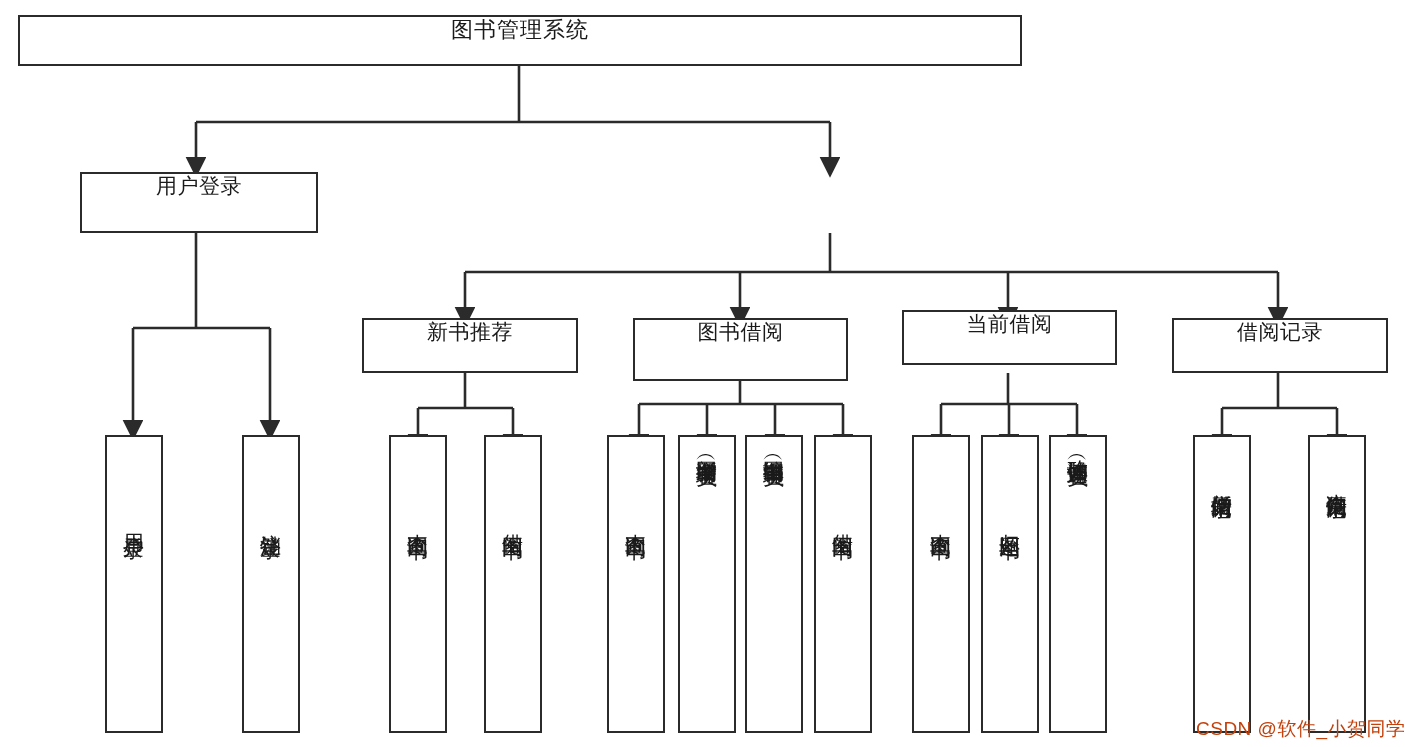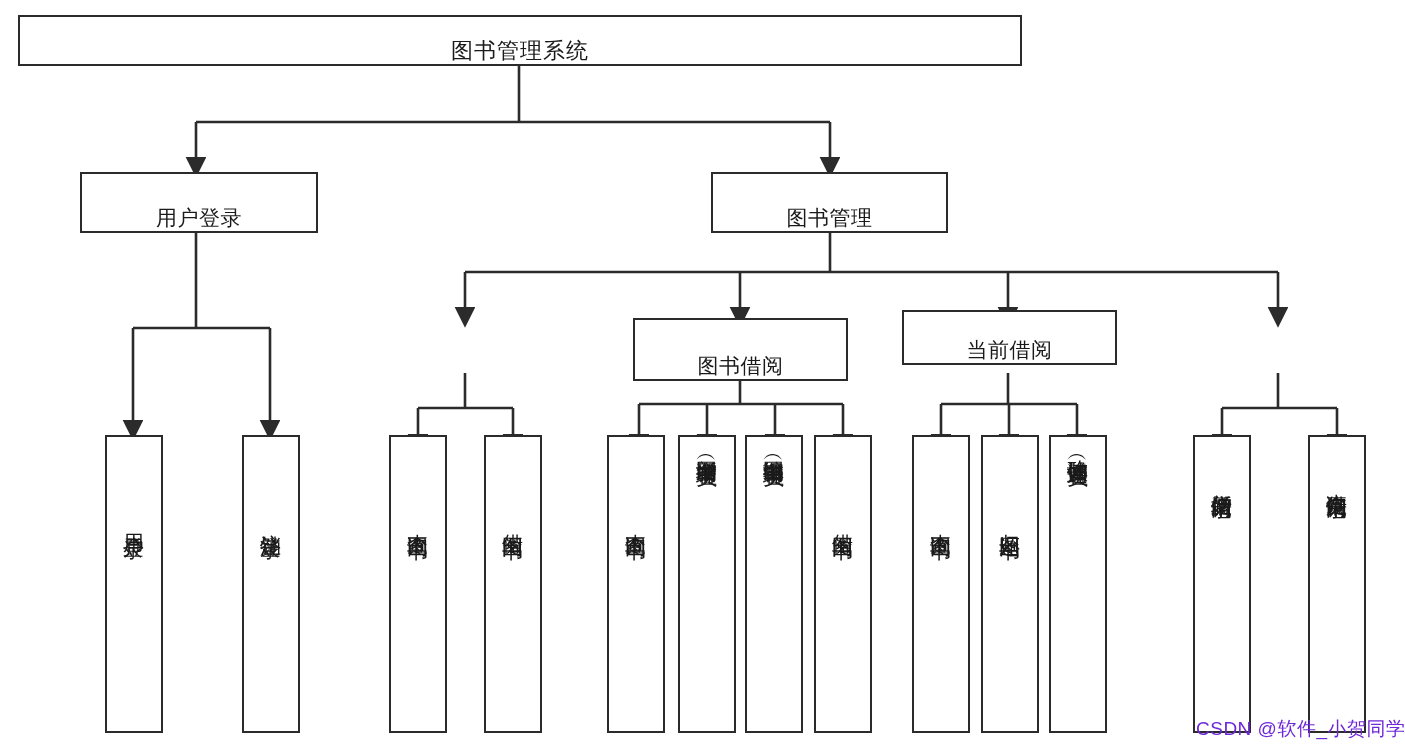--- a/index.html
+++ b/index.html
@@ -25,21 +25,21 @@
     width: 1405px;
     height: 747px;
     pointer-events: none;
   }
   .node {
     position: absolute;
     box-sizing: border-box;
     background: #ffffff;
     border: 2px solid #2b2b2b;
     display: flex;
-    align-items: flex-end;
+    align-items: flex-start;
     justify-content: center;
     color: #1a1a1a;
     z-index: 3;
   }
   .node-label {
     display: block;
     text-align: center;
     line-height: 1.18;
     white-space: pre-line;
   }
@@ -69,21 +69,21 @@
   .node.v.tall .node-label {
     letter-spacing: 1px;
   }
   .node.v.start {
     align-items: flex-start;
     padding-top: 6px;
   }
   .watermark {
     position: absolute;
     font-size: 19px;
-    color: #6d28d9;
+    color: #c2410c;
     z-index: 5;
     white-space: nowrap;
     letter-spacing: 0.5px;
   }
 </style>
 </head>
 <body>
 
 <div id="diagram-root">
 
@@ -138,33 +138,36 @@
   </svg>
 
   <div class="node h root" style="left:18px; top:15px; width:1004px; height:51px;">
     <span class="node-label">图书管理系统</span>
   </div>
 
   <div class="node h" style="left:80px; top:172px; width:238px; height:61px;">
     <span class="node-label">用户登录</span>
   </div>
 
-  <div class="node h" style="left:711px; top:172px; width:237px; height:61px;">
-    <span class="node-label">图书管理</span>
-  </div>
-
+
+  <div class="node h" style="left:362px; top:318px; width:216px; height:55px;">
+    <span class="node-label">新书推荐</span>
+  </div>
 
   <div class="node h" style="left:633px; top:318px; width:215px; height:63px;">
     <span class="node-label">图书借阅</span>
   </div>
 
   <div class="node h" style="left:902px; top:310px; width:215px; height:55px;">
     <span class="node-label">当前借阅</span>
   </div>
 
+  <div class="node h" style="left:1172px; top:318px; width:216px; height:55px;">
+    <span class="node-label">借阅记录</span>
+  </div>
 
   <div class="node v" style="left:105px; top:435px; width:58px; height:298px; padding-top:80px;">
     <span class="node-label">用户登录</span>
   </div>
 
   <div class="node v" style="left:242px; top:435px; width:58px; height:298px; padding-top:80px;">
     <span class="node-label">注销登录</span>
   </div>
 
   <div class="node v" style="left:389px; top:435px; width:58px; height:298px; padding-top:80px;">

